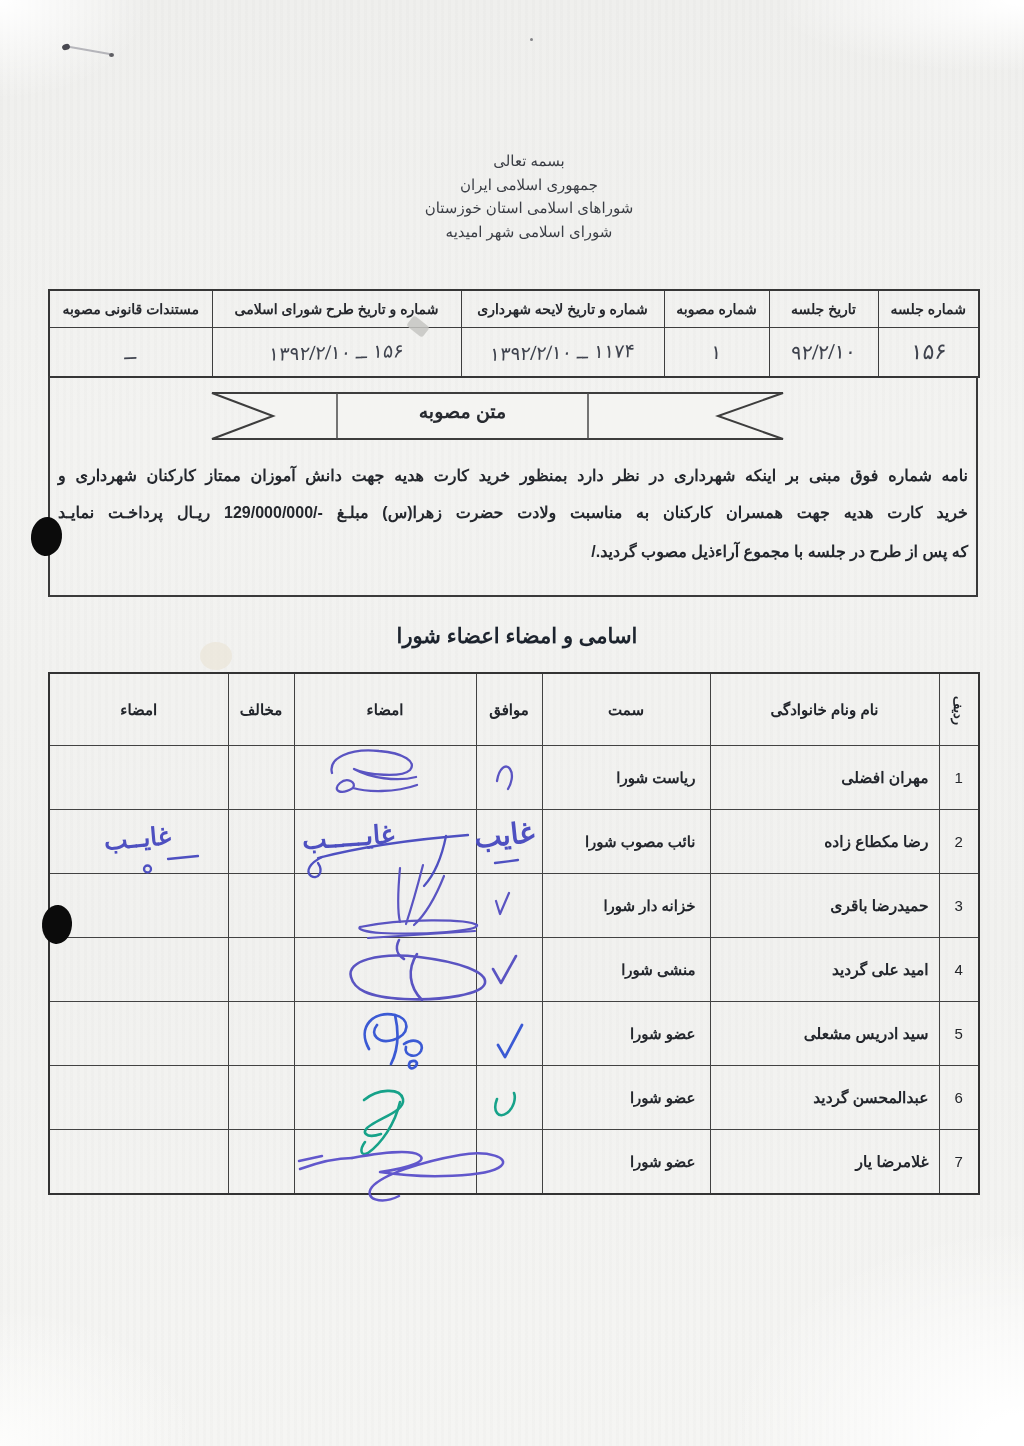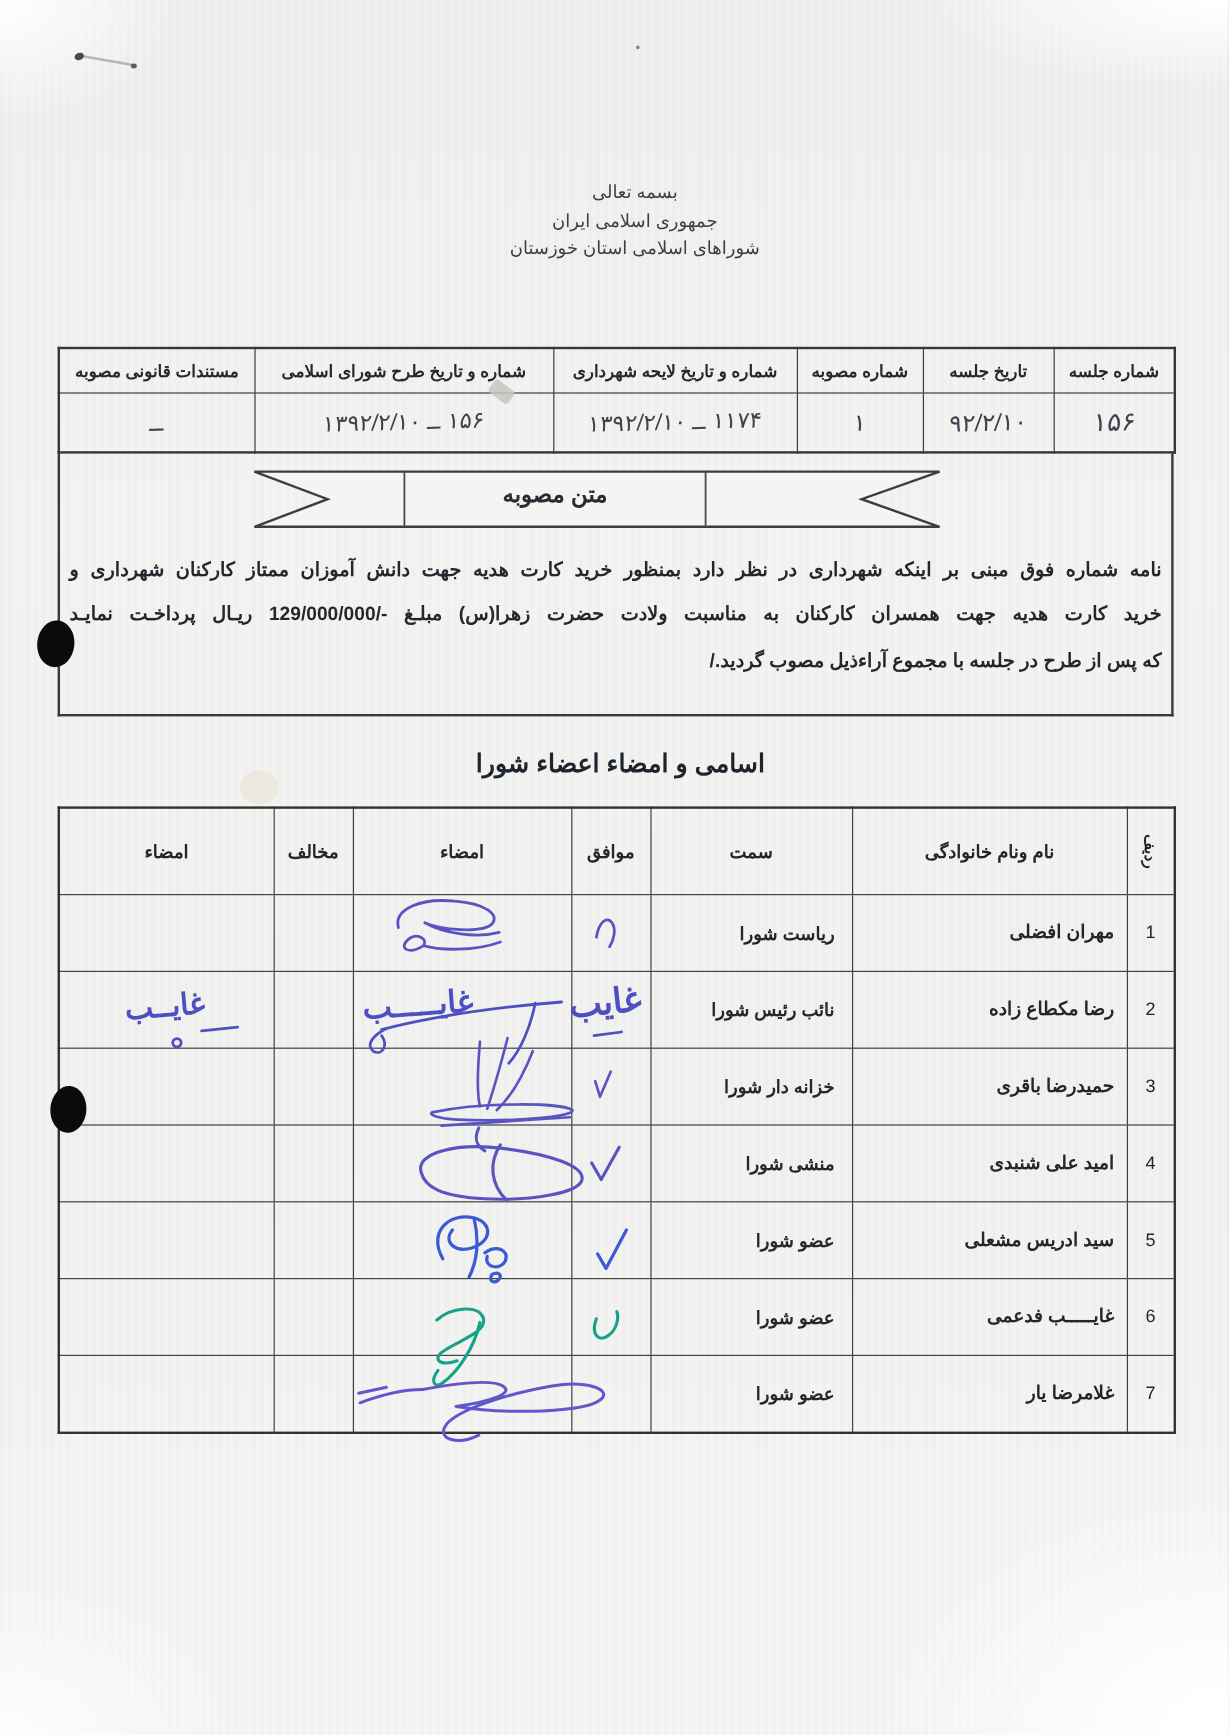--- a/index.html
+++ b/index.html
@@ -89,20 +89,21 @@
   <div class="speck s2"></div>
   <div class="speck s3"></div>
   <div class="sline"></div>
   <div class="smudge1"></div>
   <div class="smudge2"></div>
 
   <div class="letterhead" dir="rtl">
     <div>بسمه تعالی</div>
     <div>جمهوری اسلامی ایران</div>
     <div>شوراهای اسلامی استان خوزستان</div>
+    <div>شورای اسلامی شهر امیدیه</div>
   </div>
 
   <table class="meta" dir="rtl">
     <colgroup>
       <col style="width:101px">
         <col style="width:109px">
         <col style="width:105px">
       <col style="width:203px">
         <col style="width:249px">
         <col style="width:163px">
@@ -169,56 +170,56 @@
       <td class="name">مهران افضلی</td>
       <td class="pos">ریاست شورا</td>
       <td></td>
       <td></td>
       <td></td>
       <td></td>
     </tr>
     <tr>
       <td class="num">2</td>
       <td class="name">رضا مکطاع زاده</td>
-      <td class="pos">نائب رئیس شورا</td>
+      <td class="pos">نائب مصوب شورا</td>
       <td></td>
       <td></td>
       <td></td>
       <td></td>
     </tr>
     <tr>
       <td class="num">3</td>
       <td class="name">حمیدرضا باقری</td>
       <td class="pos">خزانه دار شورا</td>
       <td></td>
       <td></td>
       <td></td>
       <td></td>
     </tr>
     <tr>
       <td class="num">4</td>
-      <td class="name">امید علی شنبدی</td>
+      <td class="name">امید علی گردید</td>
       <td class="pos">منشی شورا</td>
       <td></td>
       <td></td>
       <td></td>
       <td></td>
     </tr>
     <tr>
       <td class="num">5</td>
       <td class="name">سید ادریس مشعلی</td>
       <td class="pos">عضو شورا</td>
       <td></td>
       <td></td>
       <td></td>
       <td></td>
     </tr>
     <tr>
       <td class="num">6</td>
-      <td class="name">غایـــــب فدعمی</td>
+      <td class="name">عبدالمحسن گردید</td>
       <td class="pos">عضو شورا</td>
       <td></td>
       <td></td>
       <td></td>
       <td></td>
     </tr>
     <tr>
       <td class="num">7</td>
       <td class="name">غلامرضا یار</td>
       <td class="pos">عضو شورا</td>

